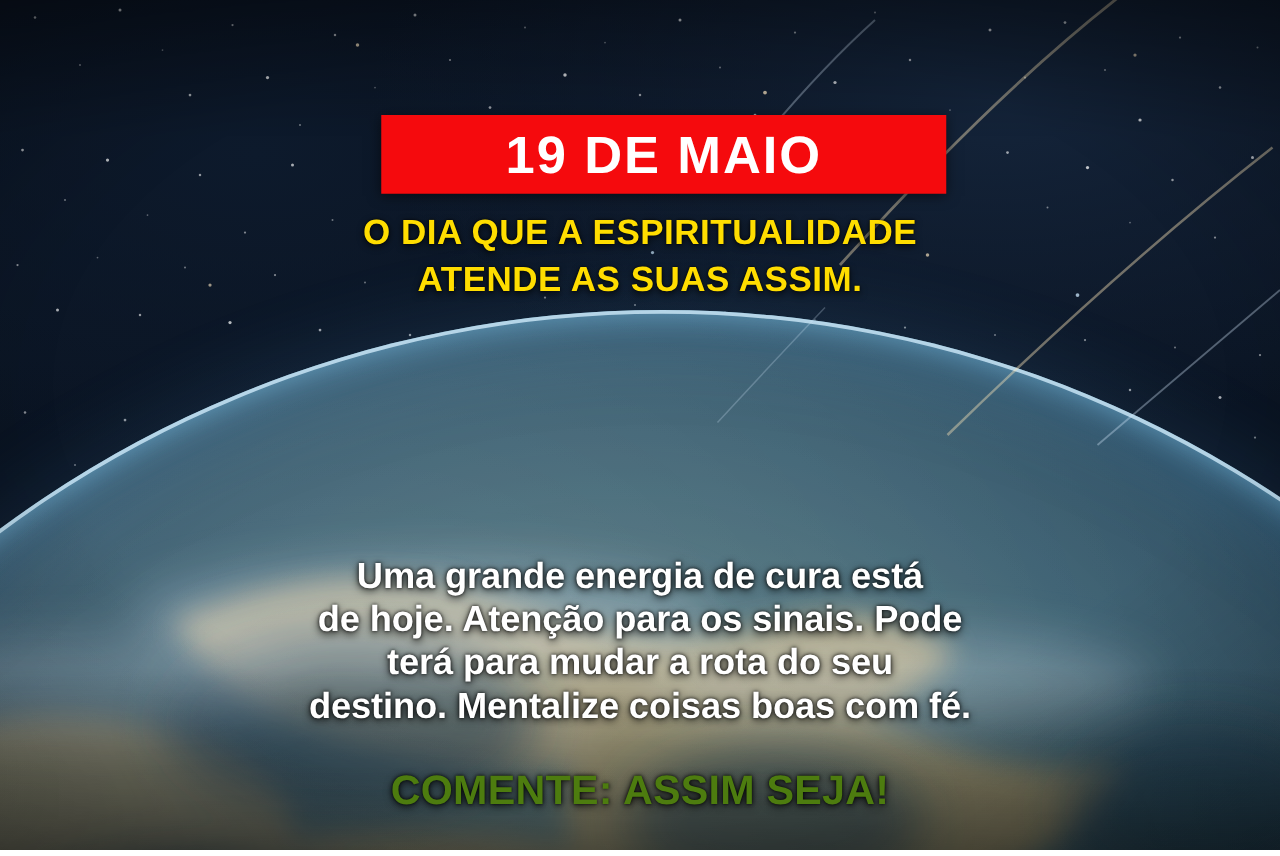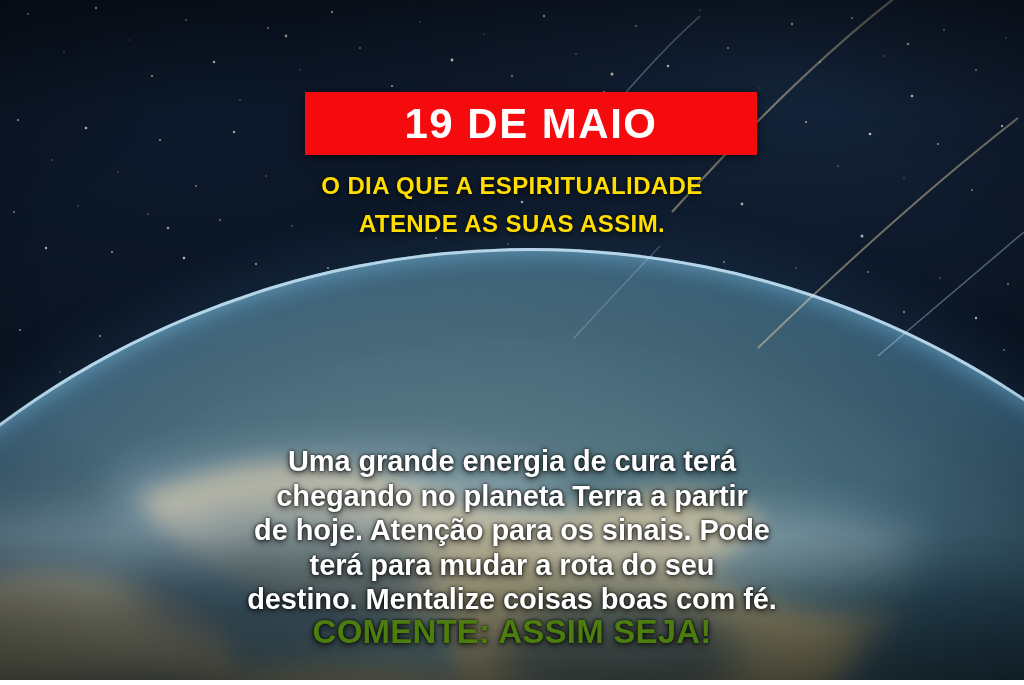--- a/index.html
+++ b/index.html
@@ -133,21 +133,21 @@
     line-height: 1;
     white-space: nowrap;
   }
 
   .headline {
     position: absolute;
     left: 0;
     right: 0;
     top: 167px;
     color: #ffdd00;
-    font-size: 24px;
+    font-size: 28px;
     font-weight: bold;
     line-height: 38px;
     letter-spacing: 0.4px;
     text-shadow: 0 2px 6px rgba(0,0,0,0.75), 0 0 2px rgba(0,0,0,0.9);
   }
   .headline .hl-line { display: block; white-space: nowrap; }
 
   .body-copy {
     position: absolute;
     left: 50px;
@@ -386,22 +386,21 @@
     <div class="date-banner">
       <span>19 DE MAIO</span>
     </div>
 
     <div class="headline">
       <span class="hl-line">O DIA QUE A ESPIRITUALIDADE</span>
       <span class="hl-line">ATENDE AS SUAS ASSIM.</span>
     </div>
 
     <div class="body-copy">
-      <span class="bc-line">Uma grande energia de cura terá</span>
-      <span class="bc-line">chegando no planeta Terra a partir</span>
+      <span class="bc-line">Uma grande energia de cura está</span>
       <span class="bc-line">de hoje. Atenção para os sinais. Pode</span>
       <span class="bc-line">terá para mudar a rota do seu</span>
       <span class="bc-line">destino. Mentalize coisas boas com fé.</span>
     </div>
 
     <div class="cta">COMENTE: ASSIM SEJA!</div>
   </div>
 
   <div class="bottom-edge"></div>
 </div>

